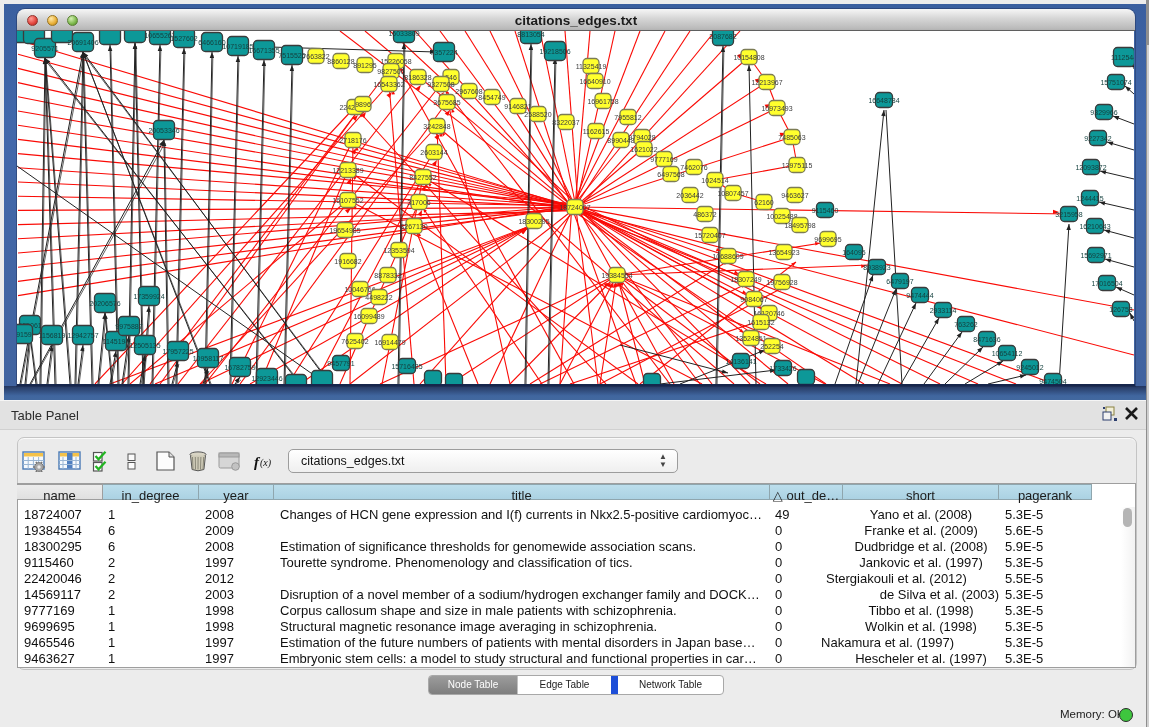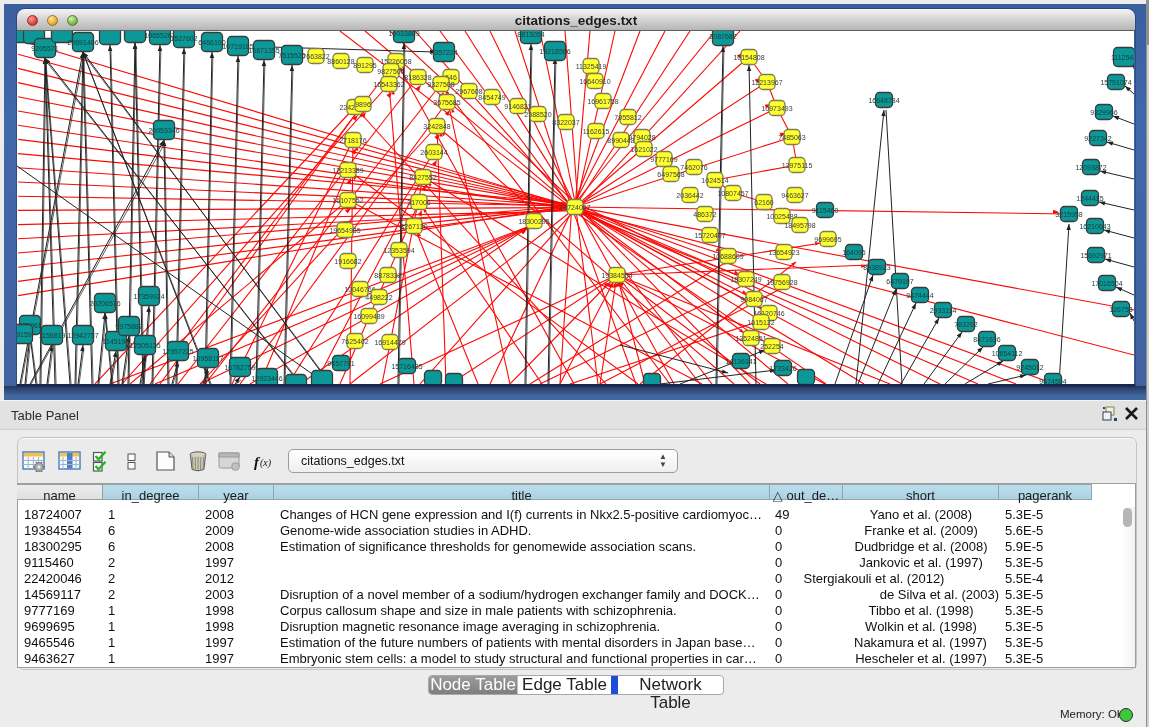--- a/index.html
+++ b/index.html
@@ -27,21 +27,21 @@
 #combo .ar{position:absolute;right:10px;top:3px;font-size:8px;color:#444;line-height:8px}
 #thead{position:absolute;left:18px;top:484px;height:22px;font-size:13px;color:#1c1c1c}
 .hc{position:absolute;top:0;height:16px;line-height:22px;text-align:center;
  background:linear-gradient(#bcdeec,#abd2e3);border-right:1px solid #8fa6ae;border-top:1px solid #8fa6ae;border-bottom:1px solid #8fa6ae}
 #tarea{position:absolute;left:18px;top:484px;width:1118px;height:183px;background:#fff;border:0}
 .row{position:absolute;left:0;width:1100px;height:16px;font-size:13px;color:#101010}
 .row span{position:absolute;top:0;line-height:16px;white-space:nowrap}
 #sb{position:absolute;left:1121px;top:507px;width:15px;height:160px;background:linear-gradient(90deg,#ffffff,#f1f1f1)}
 #sbthumb{position:absolute;left:1123px;top:508px;width:9px;height:19px;background:#b5b5b5;border-radius:5px}
 #tabs{position:absolute;left:428px;top:675px;width:296px;height:20px;background:#fff;
- border:1px solid #a8a8a8;border-radius:4px;font-size:17px;color:#222}
+ border:1px solid #a8a8a8;border-radius:4px;font-size:10px;color:#222}
 #tabs div{position:absolute;top:0;height:18px;line-height:18px;text-align:center}
 #seg1{left:0;width:88px;background:linear-gradient(#9c9c9c,#7e7e7e);color:#fff;border-radius:3px 0 0 3px}
 #seg2{left:88px;width:94px;border-left:1px solid #c0c0c0}
 #seg3{left:182px;width:112px;border-left:7px solid #1d4ed8}
 #status{position:absolute;left:1060px;top:708px;font-size:11.5px;color:#1c1c1c}
 #gdot{position:absolute;left:1119px;top:708px;width:14px;height:14px;border-radius:50%;
  background:#3ec63e;border:1.5px solid #2b2b2b}
 #tframe{position:absolute;left:17px;top:483px;width:1119px;height:185px;border:1px solid #9e9e9e;pointer-events:none}
 #rmargin{position:absolute;left:1146px;top:0;width:3px;height:727px;background:#d0d0d0;border-left:1px solid #8e8e8e}
 #rmtop{position:absolute;left:1146px;top:0;width:3px;height:45px;background:#8e8e8e}
@@ -758,49 +758,49 @@
       <span style="left:187px">2008</span>
       <span style="left:262px">Changes of HCN gene expression and I(f) currents in Nkx2.5-positive cardiomyoc…</span>
       <span style="left:757px">49</span>
       <span style="left:825px;width:156px;text-align:center">Yano et al. (2008)</span>
       <span style="left:987px">5.3E-5</span>
     </div>
     <div class="row" style="top:39px">
       <span style="left:6px">19384554</span>
       <span style="left:90px">6</span>
       <span style="left:187px">2009</span>
-      <span style="left:262px">Genome-wide association studies in ADHD.</span>
       <span style="left:757px">0</span>
       <span style="left:825px;width:156px;text-align:center">Franke et al. (2009)</span>
       <span style="left:987px">5.6E-5</span>
     </div>
     <div class="row" style="top:55px">
       <span style="left:6px">18300295</span>
       <span style="left:90px">6</span>
       <span style="left:187px">2008</span>
       <span style="left:262px">Estimation of significance thresholds for genomewide association scans.</span>
       <span style="left:757px">0</span>
       <span style="left:825px;width:156px;text-align:center">Dudbridge et al. (2008)</span>
       <span style="left:987px">5.9E-5</span>
     </div>
     <div class="row" style="top:71px">
       <span style="left:6px">9115460</span>
       <span style="left:90px">2</span>
       <span style="left:187px">1997</span>
+      <span style="left:262px">Tourette syndrome. Phenomenology and classification of tics.</span>
       <span style="left:757px">0</span>
       <span style="left:825px;width:156px;text-align:center">Jankovic et al. (1997)</span>
       <span style="left:987px">5.3E-5</span>
     </div>
     <div class="row" style="top:87px">
       <span style="left:6px">22420046</span>
       <span style="left:90px">2</span>
       <span style="left:187px">2012</span>
       <span style="left:757px">0</span>
-      <span style="left:778px;width:156px;text-align:center">Stergiakouli et al. (2012)</span>
-      <span style="left:987px">5.5E-4</span>
+      <span style="left:808px;width:156px;">Stergiakouli et al. (2012)</span>
+      <span style="left:987px">5.5E-5</span>
     </div>
     <div class="row" style="top:103px">
       <span style="left:6px">14569117</span>
       <span style="left:90px">2</span>
       <span style="left:187px">2003</span>
       <span style="left:262px">Disruption of a novel member of a sodium/hydrogen exchanger family and DOCK…</span>
       <span style="left:757px">0</span>
       <span style="left:825px;width:156px;text-align:right">de Silva et al. (2003)</span>
       <span style="left:987px">5.3E-5</span>
     </div>
@@ -810,32 +810,32 @@
       <span style="left:187px">1998</span>
       <span style="left:262px">Corpus callosum shape and size in male patients with schizophrenia.</span>
       <span style="left:757px">0</span>
       <span style="left:825px;width:156px;text-align:center">Tibbo et al. (1998)</span>
       <span style="left:987px">5.3E-5</span>
     </div>
     <div class="row" style="top:135px">
       <span style="left:6px">9699695</span>
       <span style="left:90px">1</span>
       <span style="left:187px">1998</span>
-      <span style="left:262px">Disruption magnetic resonance image averaging in schizophrenia.</span>
+      <span style="left:262px">Structural magnetic resonance image averaging in schizophrenia.</span>
       <span style="left:757px">0</span>
       <span style="left:825px;width:156px;text-align:center">Wolkin et al. (1998)</span>
       <span style="left:987px">5.3E-5</span>
     </div>
     <div class="row" style="top:151px">
       <span style="left:6px">9465546</span>
       <span style="left:90px">1</span>
       <span style="left:187px">1997</span>
       <span style="left:262px">Estimation of the future numbers of patients with mental disorders in Japan base…</span>
       <span style="left:757px">0</span>
-      <span style="left:836px;width:156px;text-align:left">Nakamura et al. (1997)</span>
+      <span style="left:780px;width:156px;text-align:right">Nakamura et al. (1997)</span>
       <span style="left:987px">5.3E-5</span>
     </div>
     <div class="row" style="top:167px">
       <span style="left:6px">9463627</span>
       <span style="left:90px">1</span>
       <span style="left:187px">1997</span>
       <span style="left:262px">Embryonic stem cells: a model to study structural and functional properties in car…</span>
       <span style="left:757px">0</span>
       <span style="left:825px;width:156px;text-align:center">Hescheler et al. (1997)</span>
       <span style="left:987px">5.3E-5</span>

